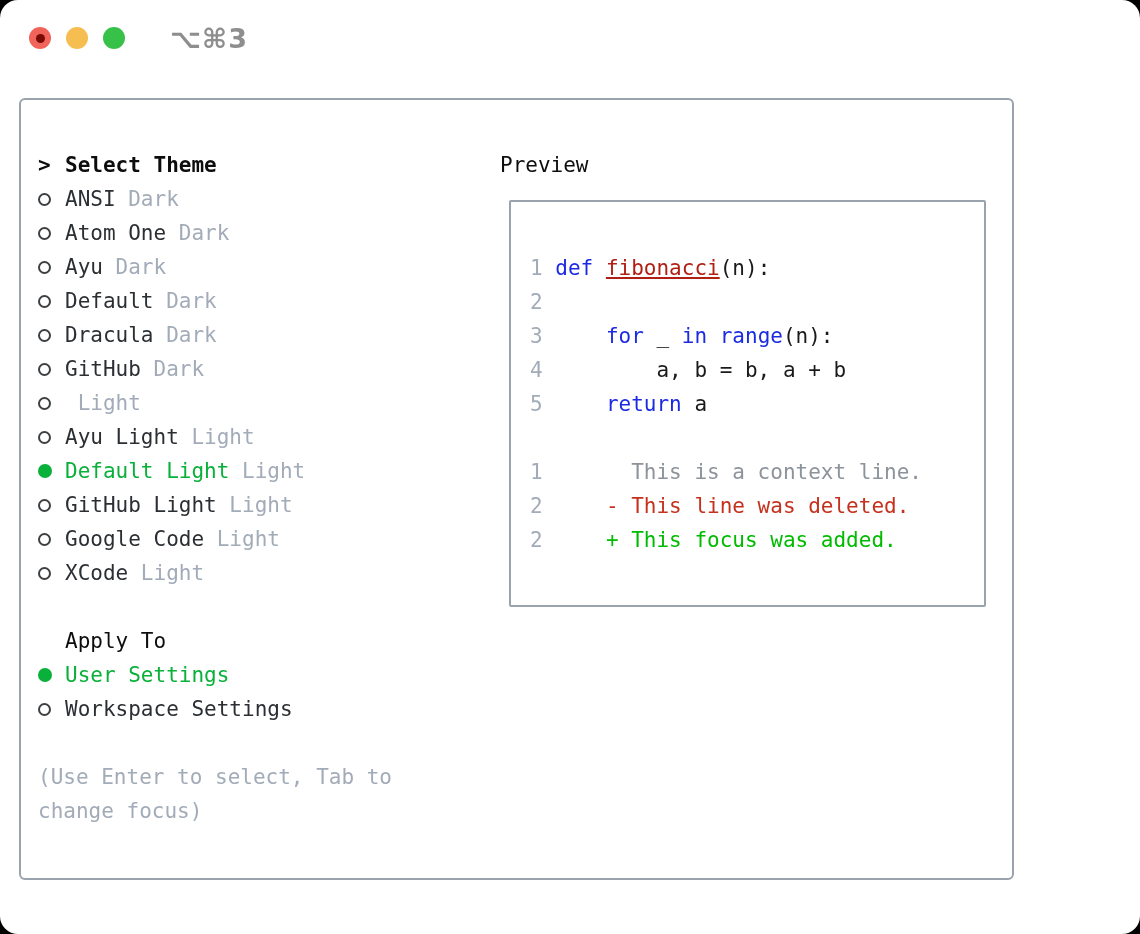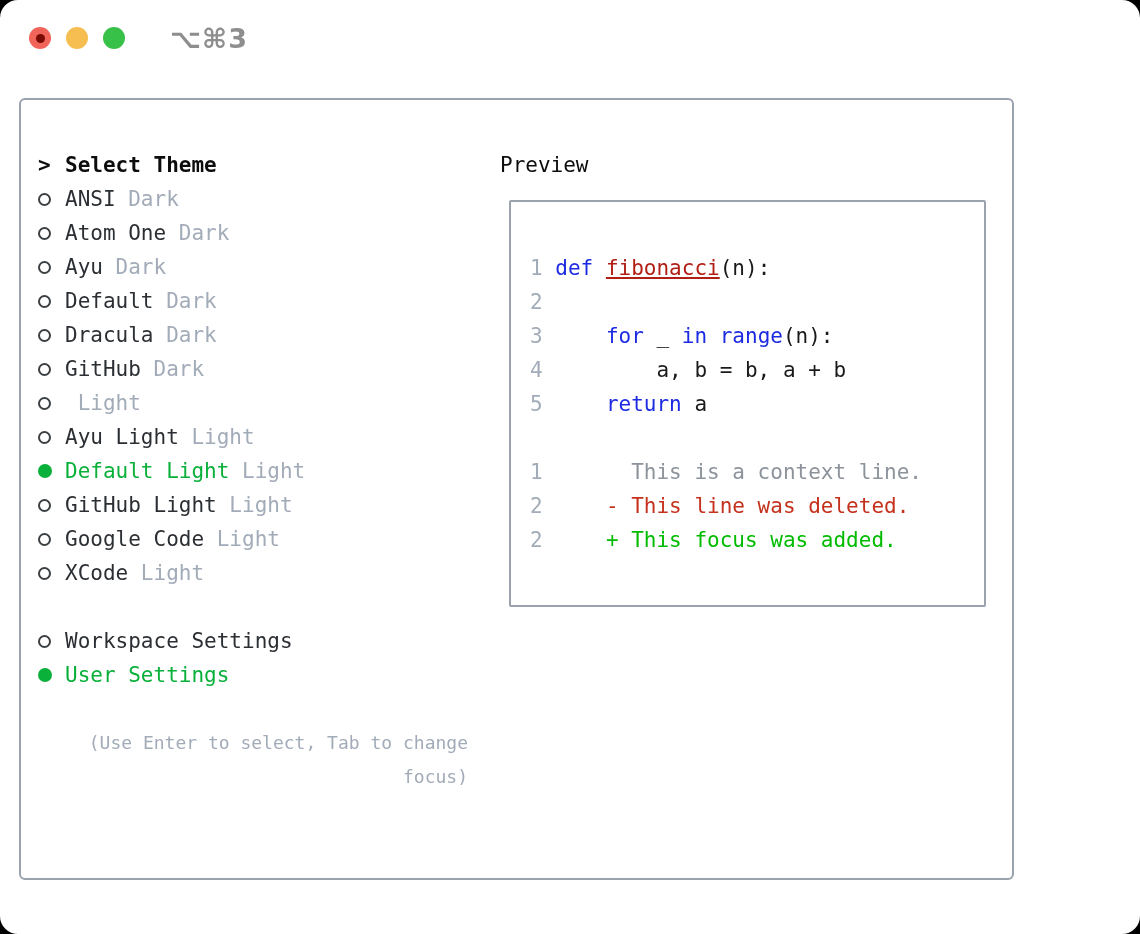--- a/index.html
+++ b/index.html
@@ -58,23 +58,22 @@
   .radio{width:13px;height:13px;border-radius:50%;border:2px solid var(--circle-stroke);}
   .radio.sel{border:none;width:14px;height:14px;background:var(--accent-green);}
   .t-name{color:var(--text-dark);}
   .t-variant{color:var(--muted-gray);}
   .row.selected .t-name{color:var(--accent-green);}
   .apply-title{color:var(--heading-black);}
   .opt-label{color:var(--text-dark);}
   .row.selected .opt-label{color:var(--accent-green);}
   .spacer{height:34px;}
   .help{
-    width:430px;color:var(--muted-gray);font-size:18px;line-height:34px;
+    width:430px;color:var(--muted-gray);font-size:21px;line-height:34px;
     white-space:normal;
-    text-align:right;
   }
   
   .preview-title{
     position:absolute;left:479px;top:48px;height:34px;display:flex;align-items:center;
     font-size:21px;font-weight:normal;color:var(--heading-black);
   }
   .preview-box{
     position:absolute;left:488px;top:100px;width:477px;height:407px;
     border:2px solid var(--border-gray);border-radius:2px;background:#fff;
   }
@@ -123,24 +122,28 @@
           <div class="row"><span class="mark"><span class="radio"></span></span><span class="t-variant"> Light</span></div>
           <div class="row"><span class="mark"><span class="radio"></span></span><span class="t-name">Ayu Light</span><span class="t-variant"> Light</span></div>
           <div class="row selected"><span class="mark"><span class="radio sel"></span></span><span class="t-name">Default Light</span><span class="t-variant"> Light</span></div>
           <div class="row"><span class="mark"><span class="radio"></span></span><span class="t-name">GitHub Light</span><span class="t-variant"> Light</span></div>
           <div class="row"><span class="mark"><span class="radio"></span></span><span class="t-name">Google Code</span><span class="t-variant"> Light</span></div>
           <div class="row"><span class="mark"><span class="radio"></span></span><span class="t-name">XCode</span><span class="t-variant"> Light</span></div>
         </div>
 
       <div class="spacer"></div>
 
+      <div class="row">
+        <span class="mark"></span>
+        <span class="apply-title">Apply To</span>
+      </div>
 
       <div id="apply-options">
+          <div class="row selected"><span class="mark"><span class="radio sel"></span></span><span class="opt-label">User Settings</span></div>
           <div class="row"><span class="mark"><span class="radio"></span></span><span class="opt-label">Workspace Settings</span></div>
-          <div class="row selected"><span class="mark"><span class="radio sel"></span></span><span class="opt-label">User Settings</span></div>
         </div>
 
       <div class="spacer"></div>
 
       <div class="help">(Use Enter to select, Tab to change focus)</div>
     </div>
 
     <div class="preview-title">Preview</div>
 
     <div class="preview-box">

